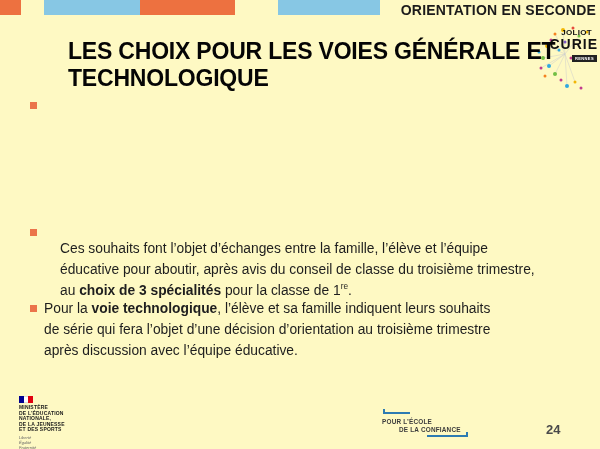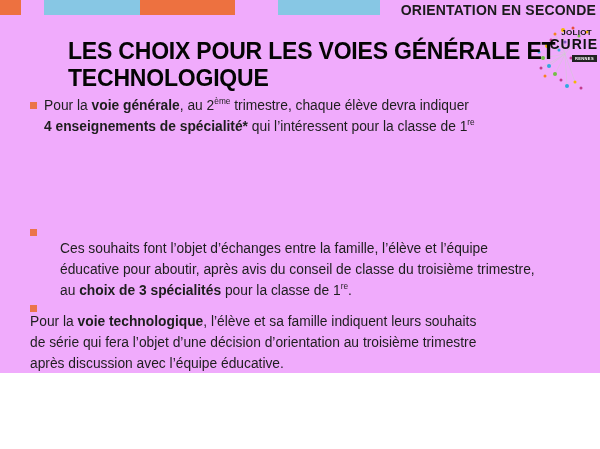--- a/index.html
+++ b/index.html
@@ -1,17 +1,17 @@
 <!DOCTYPE html>
 <html><head>
 <meta charset="utf-8">
 <style>
   html,body{margin:0;padding:0;background:#ffffff;}
   .slide{
-    position:relative;width:600px;height:373px;background:#f0abfc;
+    position:relative;width:600px;height:449px;background:#fef9c3;
     font-family:"Liberation Sans",sans-serif;overflow:hidden;
   }
   
   .bar{position:absolute;top:0;height:15px;}
   .bar.orange{background:#ED7140;}
   .bar.blue{background:#87C7E4;}
   .bar1{left:0;width:21px;}
   .bar2{left:44px;width:96px;}
   .bar3{left:140px;width:95px;}
   .bar4{left:278px;width:102px;}
@@ -31,21 +31,21 @@
   .logo .jc-main{position:absolute;top:12px;right:1px;font-size:14px;font-weight:800;color:#111;letter-spacing:1px;margin-left:7px;}
   .logo .jc-city{position:absolute;top:31px;right:2px;font-size:4px;font-weight:700;color:#fff;background:#222;padding:1px 3px;letter-spacing:0.4px;}
   
   .bullet{position:absolute;left:30px;width:552px;display:flex;align-items:flex-start;}
   .bullet .marker{width:7px;height:7px;background:#EB744A;margin:6px 7px 0 0;flex-shrink:0;}
   .bullet .txt{
     font-size:13.8px;line-height:20.8px;color:#1e1e1e;white-space:pre-line;
   }
   .bullet .txt .b{font-weight:700;}
   .bullet .txt sup{font-size:0.6em;line-height:0;}
-  .b1{top:96px;} .b2{top:162px;} .b3{top:223px;} .b4{top:299px;flex-direction:column;}
+  .b1{top:96px;} .b2{top:162px;} .b3{top:223px;} .b4{top:299px;}
   .footnote{
     position:absolute;left:25px;top:376px;font-size:13px;font-style:italic;
     color:#1a1a1a;
   }
   
   .ministry{position:absolute;left:19px;top:396px;width:70px;}
   .flag{display:flex;height:7px;width:14px;margin-bottom:2px;}
   .flag .f-blue{width:5px;background:#000091;}
   .flag .f-white{width:4px;background:#fff;border-top:0.5px solid #ddd;border-bottom:0.5px solid #ddd;}
   .flag .f-red{width:5px;background:#E1000F;}
@@ -112,22 +112,20 @@
     <span class="jc-top">JOLIOT</span>
     <span class="jc-main">CURIE</span>
     <span class="jc-city">RENNES</span>
   </div>
 
   <h1 class="title" style="margin:8px;">LES CHOIX POUR LES VOIES GÉNÉRALE ET
 TECHNOLOGIQUE</h1>
 
   <div class="bullet b1">
     <span class="marker"></span>
-    <p class="txt" style="margin:0;"><span>Pour la </span><span class="b">voie générale</span><span>, au 2</span><sup>ème</sup><span> trimestre, chaque élève devra indiquer
-</span><span class="b">4 enseignements de spécialité*</span><span> qui l’intéressent pour la classe de 1</span><sup>re</sup></p>
   </div>
   <div class="bullet b3">
     <span class="marker"></span>
     <p class="txt" style="margin:16px;"><span>Ces souhaits font l’objet d’échanges entre la famille, l’élève et l’équipe
 éducative pour aboutir, après avis du conseil de classe du troisième trimestre,
 au </span><span class="b">choix de 3 spécialités</span><span> pour la classe de 1</span><sup>re</sup><span>.</span></p>
   </div>
   <div class="bullet b4">
     <span class="marker"></span>
     <p class="txt" style="margin:0;"><span>Pour la </span><span class="b">voie technologique</span><span>, l’élève et sa famille indiquent leurs souhaits

